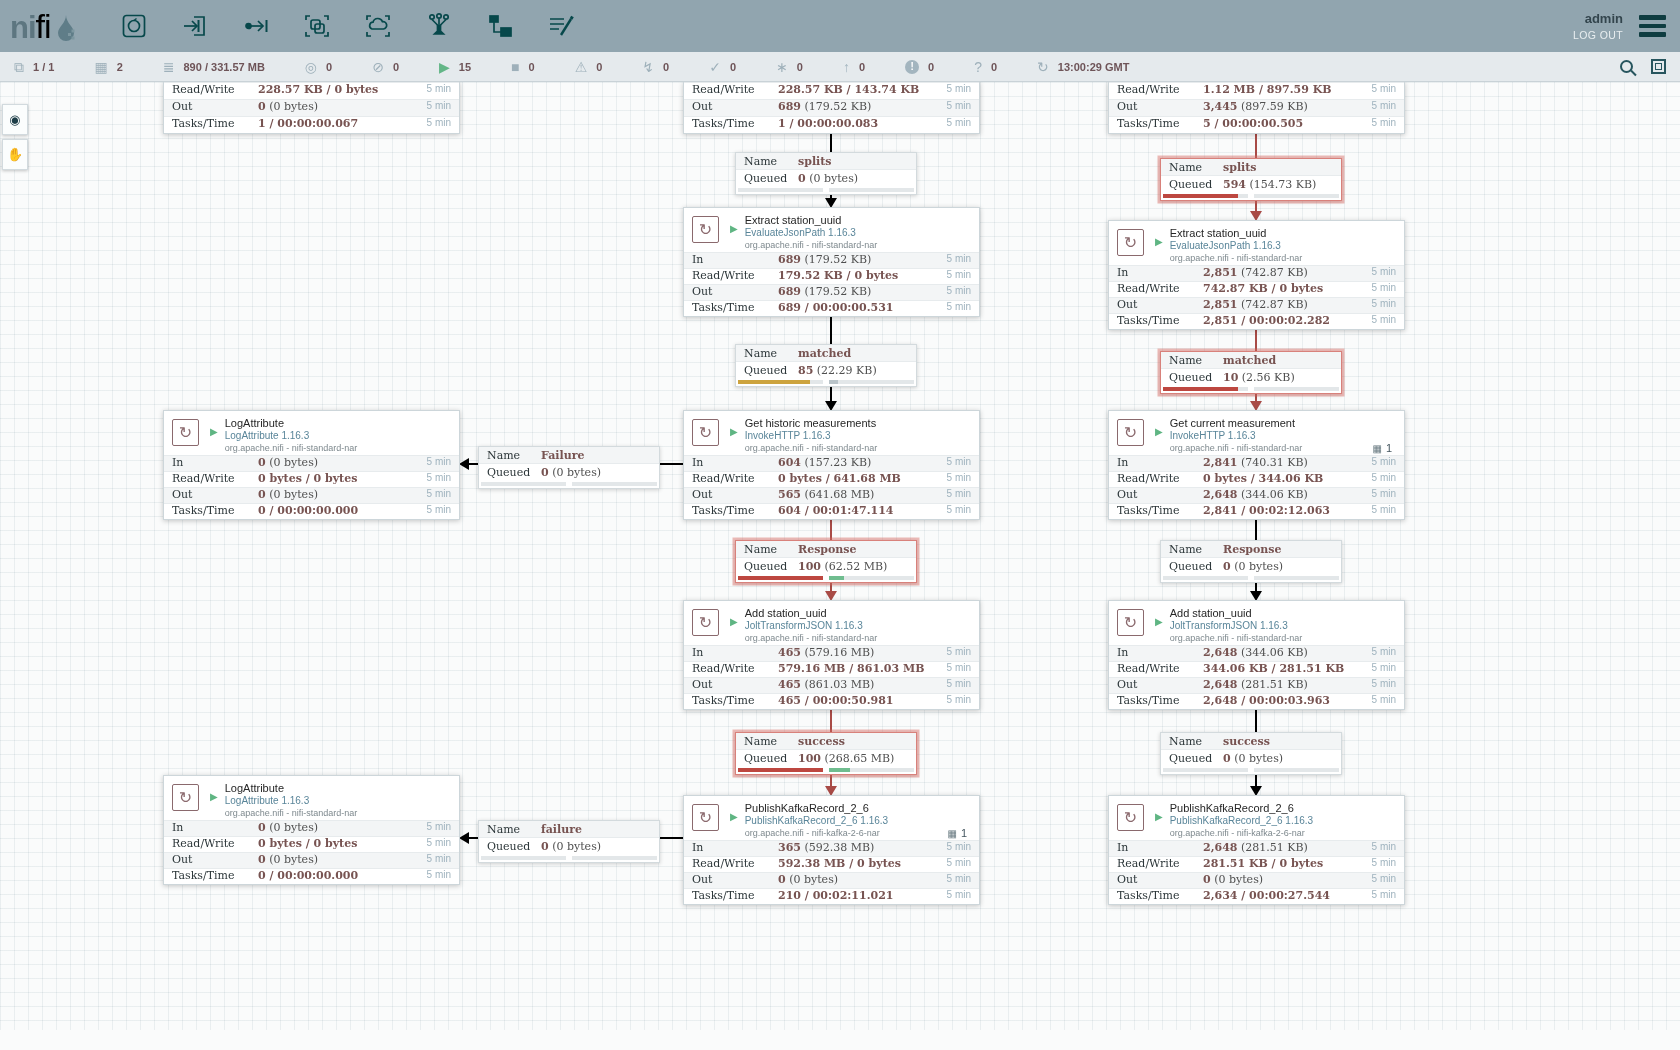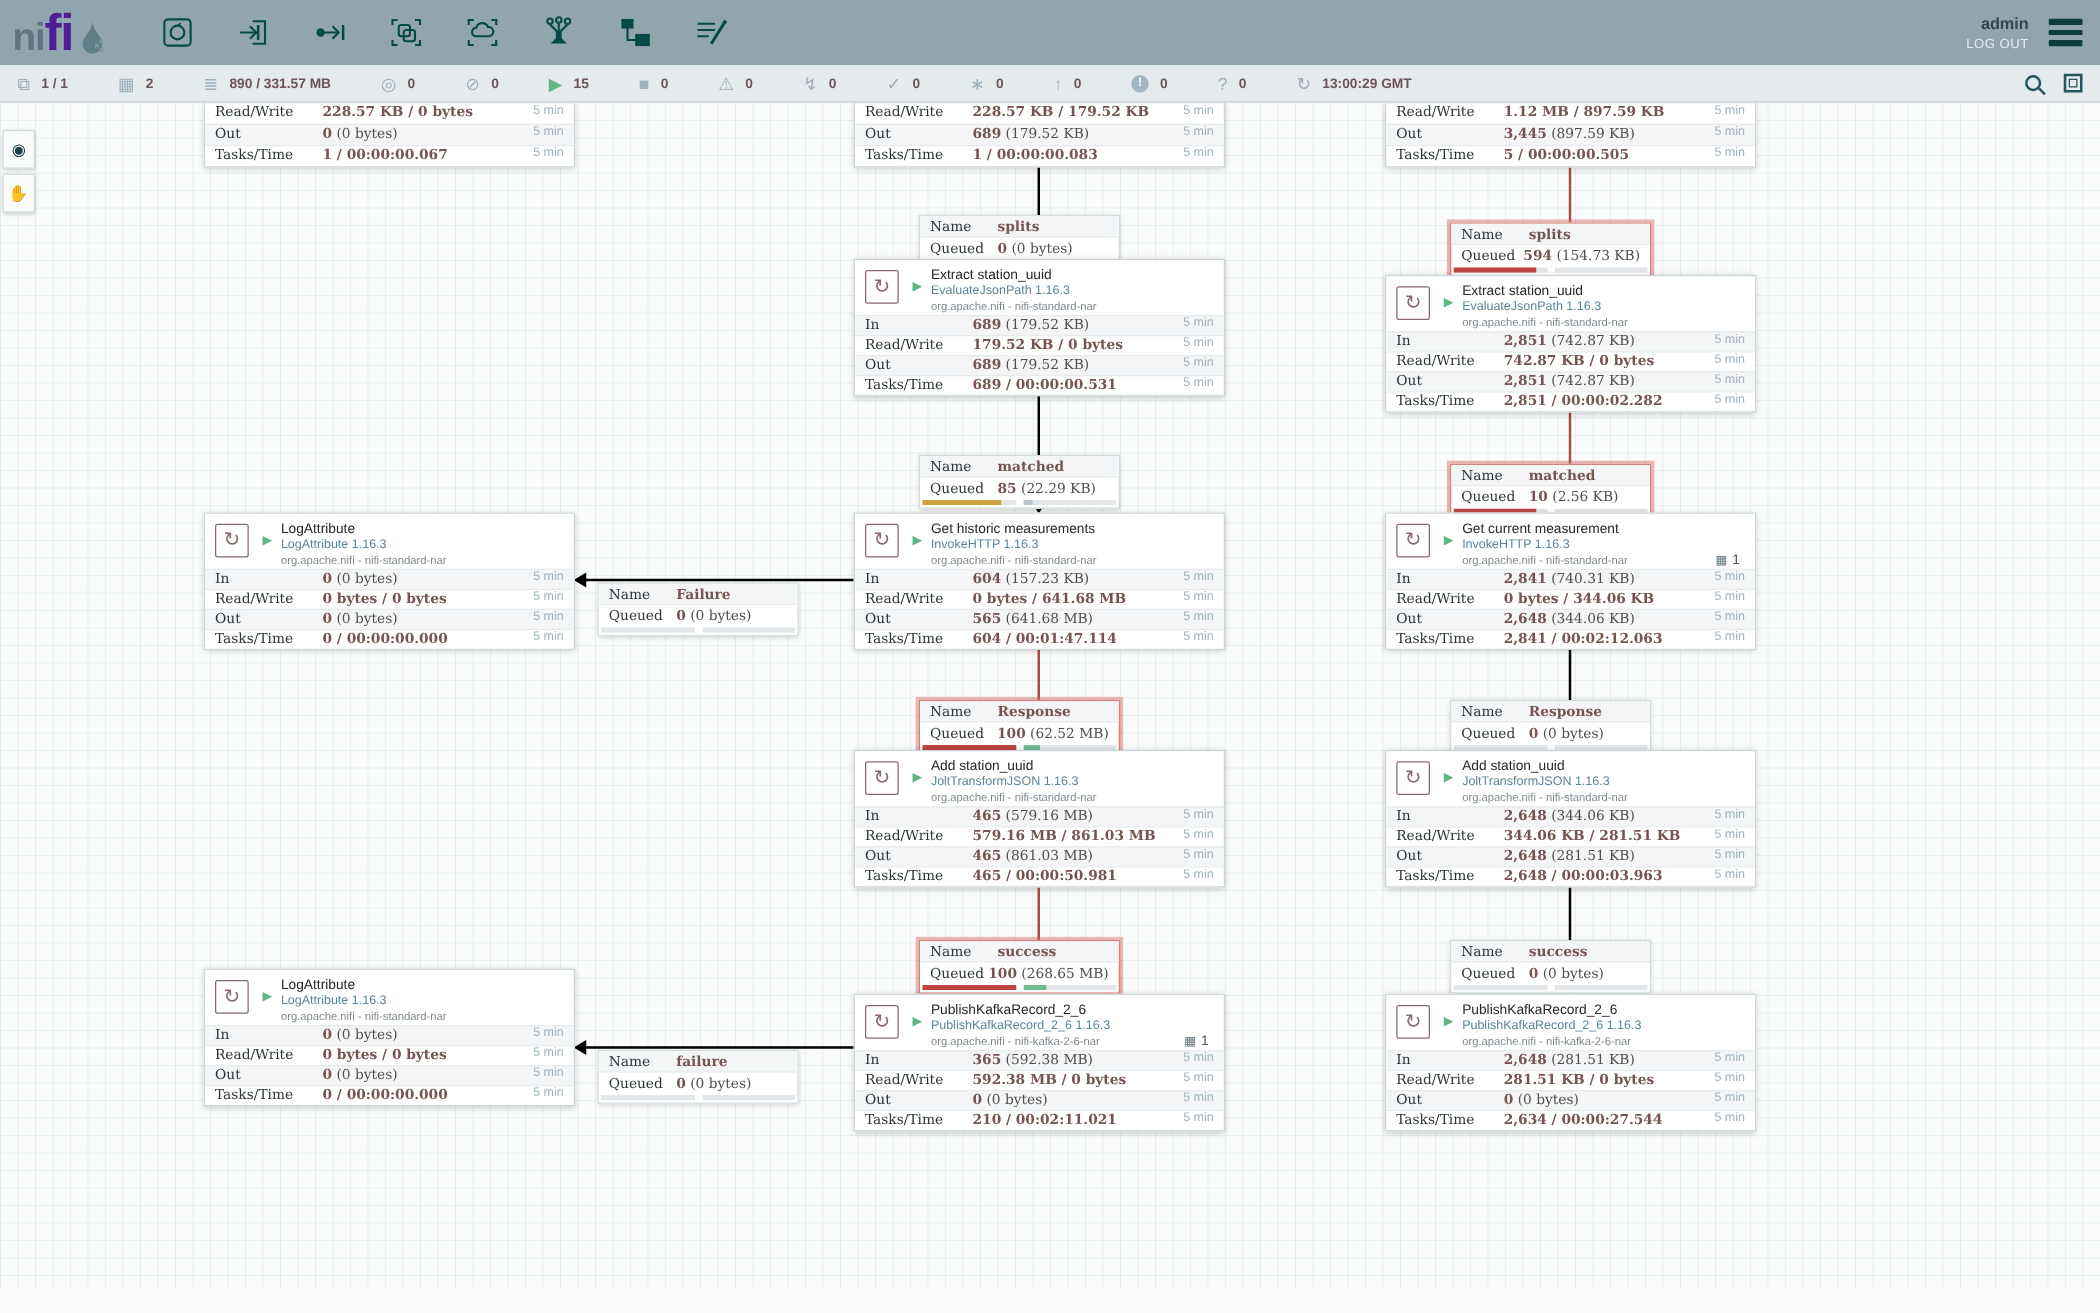--- a/index.html
+++ b/index.html
@@ -4,21 +4,21 @@
 <style>
   * { box-sizing: border-box; margin: 0; padding: 0; }
   html,body { width:1680px; height:1050px; overflow:hidden; }
   body { font-family:"Liberation Sans",sans-serif; background:#fafbfb; }
   .app { position:relative; width:1680px; height:1050px; }
 
   
   .header { position:absolute; top:0; left:0; right:0; height:52px; background:#91a5af; display:flex; align-items:center; z-index:10; }
   .logo { display:flex; align-items:baseline; margin-left:10px; }
   .logo-ni { font-size:31px; font-weight:bold; color:#5d7680; letter-spacing:-1px; }
-  .logo-fi { font-size:41px; font-weight:bold; color:#4c1d95; letter-spacing:-1px; }
+  .logo-fi { font-size:34px; font-weight:normal; color:#000000; letter-spacing:-1px; }
   .logo-drop { margin-left:4px; position:relative; top:4px; }
   .toolbar { display:flex; gap:27px; margin-left:40px; }
   .tool { width:34px; height:34px; display:flex; align-items:center; justify-content:center; cursor:grab; }
   .tool svg { stroke:#07484b; fill:none; stroke-width:1.7; }
   .user-block { margin-left:auto; margin-right:16px; display:flex; flex-direction:column; align-items:flex-end; gap:3px; }
   .user-name { font-size:13px; font-weight:bold; color:#33454d; }
   .logout { font-size:10.5px; color:#e8eef0; letter-spacing:.4px; cursor:pointer; }
   .menu { margin-right:14px; cursor:pointer; }
   .menu span { display:block; width:27px; height:4.5px; background:#0e3c40; margin:4px 0; border-radius:1px; }
 
@@ -65,21 +65,21 @@
   .badge-grid { font-size:10px; color:#66787f; }
   .stat-row { height:16px; display:flex; align-items:flex-start; padding:0 8px; font-family:"DejaVu Serif",serif; font-size:11px; border-top:1px solid #e7ebed; }
   .proc.partial .stat-row { height:17px; }
   .stat-row.odd { background:#f3f5f6; }
   .sl { width:86px; color:#2c3639; }
   .sv { color:#775351; font-weight:bold; white-space:nowrap; }
   .sv .sv2 { color:#4f4f4f; font-weight:normal; }
   .st { margin-left:auto; color:#9fb3be; font-size:10px; font-family:"Liberation Sans",sans-serif; }
 
   
-  .conn { position:absolute; width:161px; background:#fff; border:1px solid #d3dadd; box-shadow:0 1px 4px rgba(0,0,0,.18); z-index:2; cursor:pointer;margin-top:20px; }
+  .conn { position:absolute; width:182px; background:#fff; border:1px solid #d3dadd; box-shadow:0 1px 4px rgba(0,0,0,.18); z-index:2; cursor:pointer; }
   .conn.red { border:1px solid #d8817b; box-shadow:0 0 0 2.5px rgba(217,106,99,.45), 0 1px 4px rgba(0,0,0,.2); }
   .conn-row { height:17px; display:flex; align-items:center; padding:0 8px; font-family:"DejaVu Serif",serif; font-size:11px; }
   .conn-row.namerow { background:#f3f5f6; border-bottom:1px solid #e7ebed; }
   .cl { width:54px; color:#2c3639; }
   .cv { color:#775351; font-weight:bold; white-space:nowrap; }
   .cv .cv2 { color:#4f4f4f; font-weight:normal; }
   .conn-bars { height:7px; display:flex; gap:6px; padding:1px 2px 0; }
   .track { flex:1; height:4px; background:#e3e7e9; position:relative; }
   .fill { position:absolute; left:0; top:0; height:100%; }
 
@@ -509,21 +509,21 @@
           <div class="stat-row">
             <span class="sl">Tasks/Time</span>
             <span class="sv">1 / 00:00:00.067</span>
             <span class="st">5 min</span>
           </div>
         </div>
 
         <div class="proc partial" style="left: 683px; top: 0px;">
           <div class="stat-row">
             <span class="sl">Read/Write</span>
-            <span class="sv">228.57 KB / 179.52 KB</span>
+            <span class="sv">228.57 KB / 143.74 KB</span>
             <span class="st">5 min</span>
           </div>
           <div class="stat-row odd">
             <span class="sl">Out</span>
             <span class="sv"><b>689</b><span class="sv2"> (179.52 KB)</span></span>
             <span class="st">5 min</span>
           </div>
           <div class="stat-row">
             <span class="sl">Tasks/Time</span>
             <span class="sv">1 / 00:00:00.083</span>

